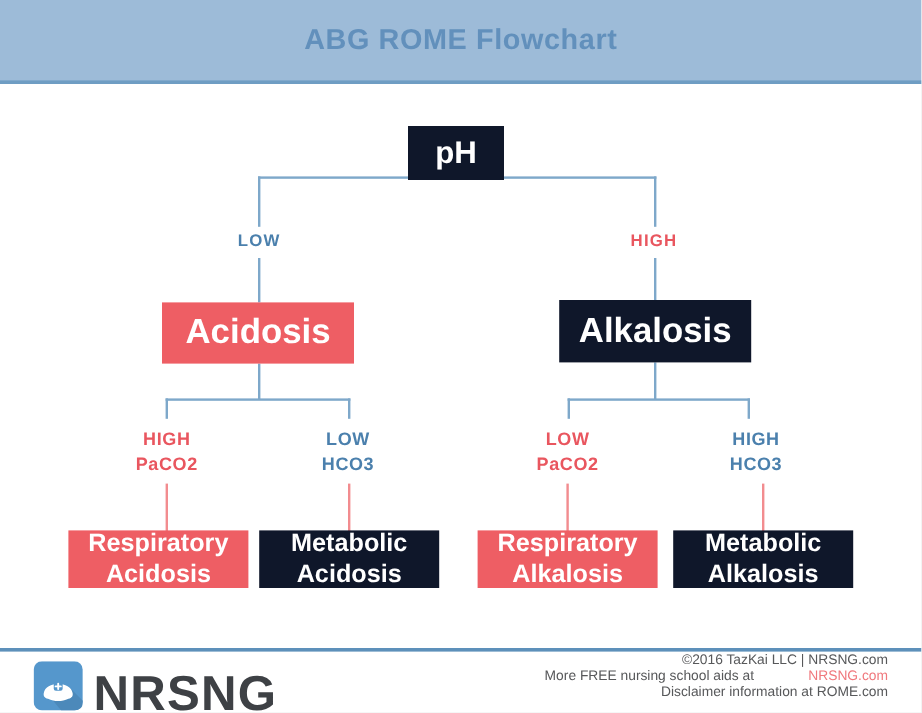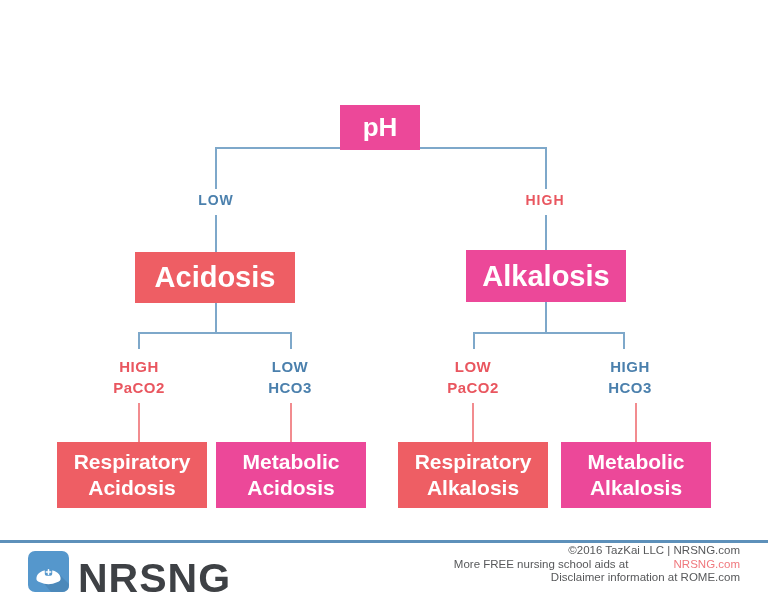--- a/index.html
+++ b/index.html
@@ -15,26 +15,26 @@
     display:flex;align-items:center;justify-content:center;
   }
   .header h1{
     margin:0;font-size:24px;font-weight:bold;color:#6290bc;letter-spacing:.5px;
   }
   
   .node{
     position:absolute;display:flex;align-items:center;justify-content:center;
     color:#ffffff;font-weight:bold;text-align:center;z-index:2;
   }
-  .node.blue{background:#ec4899;}
+  .node.blue{background:#0f172a;}
   .node.red{background:#ee5e64;}
   .node-ph{left:340px;top:105px;width:80px;height:45px;font-size:26px;}
   .node-acidosis{left:135px;top:252px;width:160px;height:51px;font-size:29px;}
   .node-alkalosis{left:466px;top:250px;width:160px;height:52px;font-size:29px;}
-  .outcome{top:442px;width:150px;height:66px;font-size:21px;line-height:26px;}
+  .outcome{top:442px;width:150px;height:48px;font-size:21px;line-height:26px;}
   .outcome span{display:block;}
   .node-resp-acid{left:57px;}
   .node-met-acid{left:216px;}
   .node-resp-alk{left:398px;}
   .node-met-alk{left:561px;}
   
   .hline,.vline{position:absolute;background:#7ea8ca;z-index:1;}
   .hline{height:2px;}
   .vline{width:2px;}
   .vred{position:absolute;width:2px;background:#f28c8f;z-index:1;}
@@ -84,20 +84,23 @@
     position:absolute;right:28px;top:544px;text-align:right;
     font-size:11.5px;line-height:13.5px;color:#57585a;
   }
   .footer-text .link{color:#f0787d;text-decoration:none;cursor:pointer;padding-left:42px;}
 </style>
 </head>
 <body>
 
 <div class="canvas">
 
+  <div class="header">
+    <h1>ABG ROME Flowchart</h1>
+  </div>
 
   <div class="hline l-main"></div>
   <div class="vline v-left-top"></div>
   <div class="vline v-left-bot"></div>
   <div class="vline v-right-top"></div>
   <div class="vline v-right-bot"></div>
   <div class="vline v-acid-down"></div>
   <div class="hline l-sub-left"></div>
   <div class="vline stub-l1"></div>
   <div class="vline stub-l2"></div>

